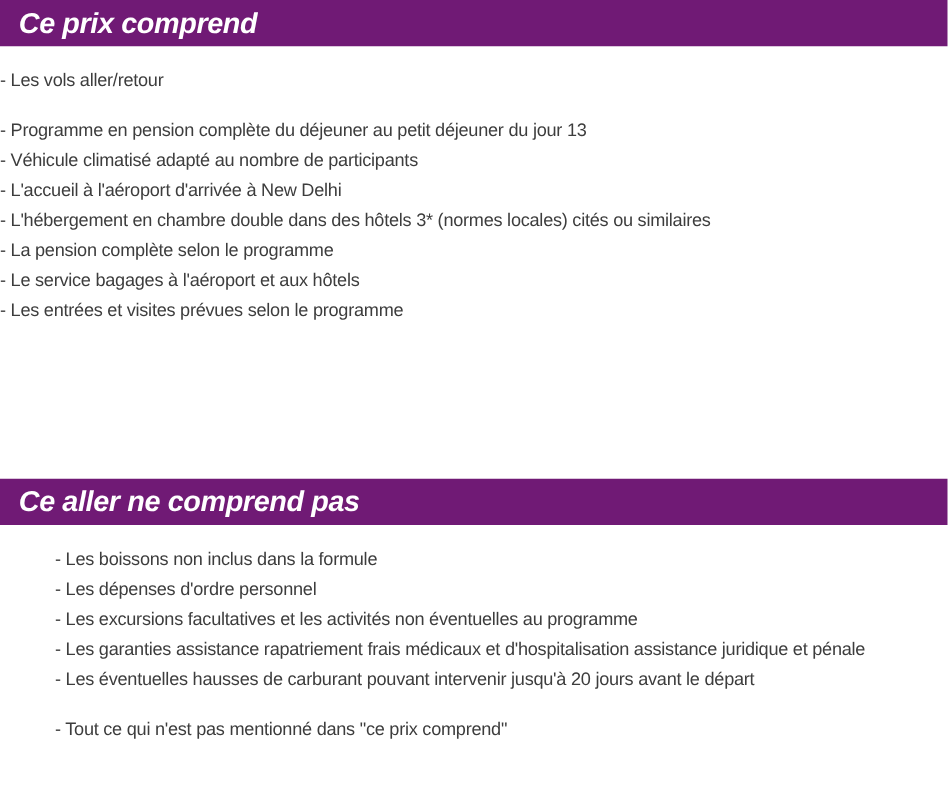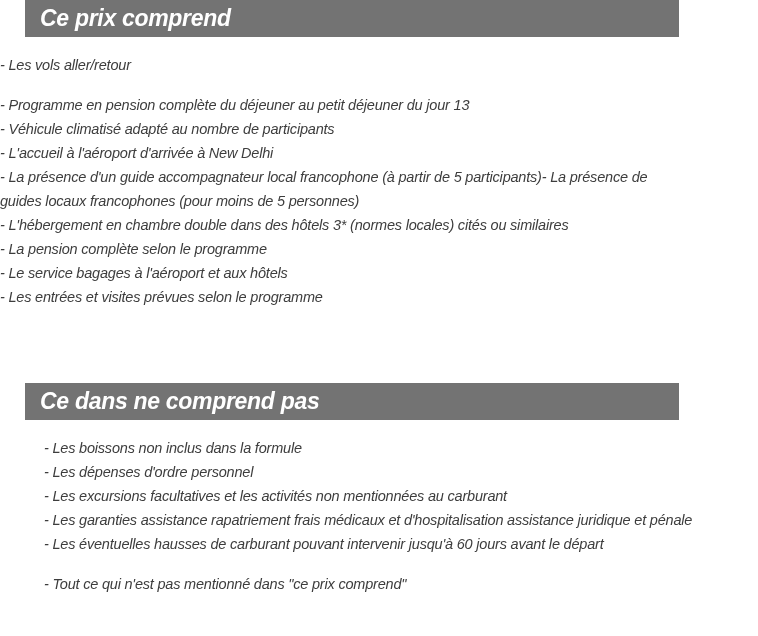--- a/index.html
+++ b/index.html
@@ -10,42 +10,40 @@
   body {
     width: 758px;
     height: 636px;
     overflow: hidden;
     position: relative;
     font-family: "Liberation Sans", "DejaVu Sans", sans-serif;
   }
   .band {
     position: absolute;
     left: 0;
-    width: 654px;
-    background: #737373;
+    width: 758px;
+    background: #701a75;
     color: #ffffff;
     box-sizing: border-box;
     padding-left: 15px;
     font-style: italic;
     font-weight: bold;
     font-size: 23px;
     letter-spacing: -0.3px;
-    margin-left: 25px;
   }
   .band-1 { top: 0; height: 37px; line-height: 37px; }
   .band-2 { top: 383px; height: 37px; line-height: 37px; }
   .list {
     position: absolute;
     left: 0;
     width: 662px;
     margin: 0;
     padding: 0;
     list-style: none;
     color: #3d3d3d;
-    font-style: italic;
     font-size: 14.5px;
     line-height: 24px;
     letter-spacing: -0.2px;
   }
   .list li { margin: 0; padding: 0; }
   .list li.gap-after { margin-bottom: 16px; }
   .list-1 { top: 53px; }
   .list-2 { top: 436px; margin-left: 44px; }
 </style>
 </head>
@@ -53,31 +51,30 @@
 
 <div class="band band-1">
   <span>Ce prix comprend</span>
 </div>
 
 <ul class="list list-1">
   <li class="gap-after">- Les vols aller/retour</li>
   <li>- Programme en pension complète du déjeuner au petit déjeuner du jour 13</li>
   <li>- Véhicule climatisé adapté au nombre de participants</li>
   <li>- L'accueil à l'aéroport d'arrivée à New Delhi</li>
-  <li>- La présence d'un guide accompagnateur local francophone (à partir de 5 participants)- La présence de guides locaux francophones (pour moins de 5 personnes)</li>
   <li>- L'hébergement en chambre double dans des hôtels 3* (normes locales) cités ou similaires</li>
   <li>- La pension complète selon le programme</li>
   <li>- Le service bagages à l'aéroport et aux hôtels</li>
   <li>- Les entrées et visites prévues selon le programme</li>
 </ul>
 
 <div class="band band-2">
-  <span>Ce dans ne comprend pas</span>
+  <span>Ce aller ne comprend pas</span>
 </div>
 
 <ul class="list list-2">
   <li>- Les boissons non inclus dans la formule</li>
   <li>- Les dépenses d'ordre personnel</li>
-  <li>- Les excursions facultatives et les activités non mentionnées au carburant</li>
+  <li>- Les excursions facultatives et les activités non éventuelles au programme</li>
   <li>- Les garanties assistance rapatriement frais médicaux et d'hospitalisation assistance juridique et pénale</li>
-  <li class="gap-after">- Les éventuelles hausses de carburant pouvant intervenir jusqu'à 60 jours avant le départ</li>
+  <li class="gap-after">- Les éventuelles hausses de carburant pouvant intervenir jusqu'à 20 jours avant le départ</li>
   <li>- Tout ce qui n'est pas mentionné dans "ce prix comprend"</li>
 </ul>
 
 </body></html>

